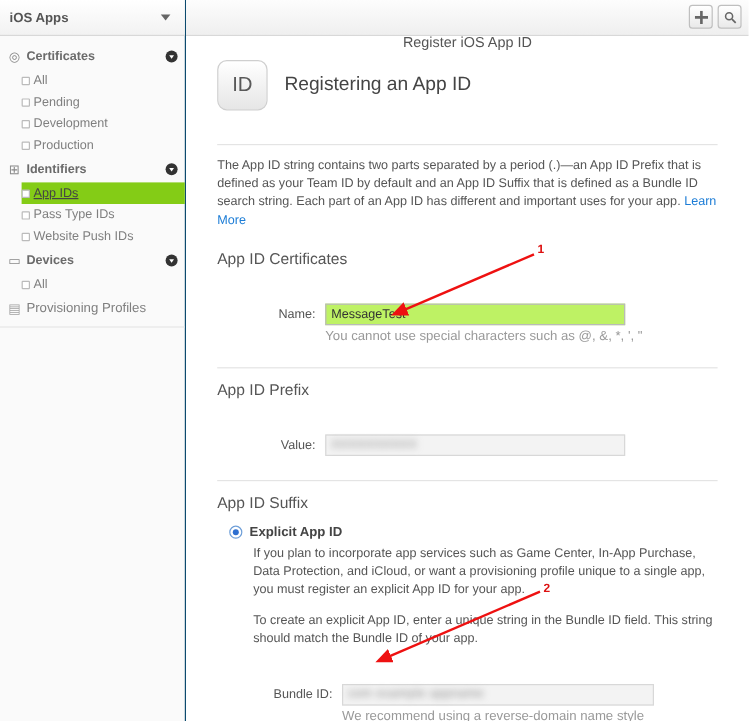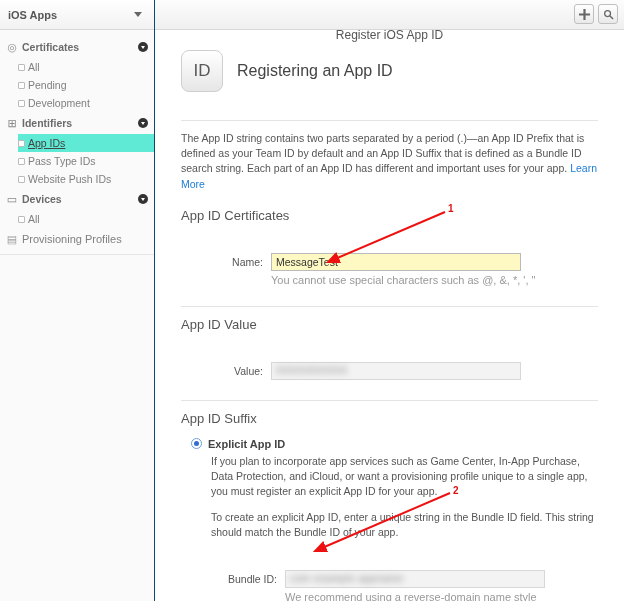--- a/index.html
+++ b/index.html
@@ -15,21 +15,21 @@
   .section { }
   .section-head { display: flex; align-items: center; height: 22px; padding: 0 6px 0 6px; cursor: pointer; }
   .section-head .icon { width: 12px; text-align: center; color: #8a8a8a; font-size: 11px; margin-right: 4px; }
   .section-head .label { flex: 1; color: #6b6b6b; font-weight: 600; font-size: 10.5px; }
   .section-head .caret { width: 10px; height: 10px; border-radius: 50%; background: #333; position: relative; }
   .section-head .caret::after { content: ""; position: absolute; left: 2.5px; top: 4px; width: 0; height: 0; border-left: 2.5px solid transparent; border-right: 2.5px solid transparent; border-top: 3px solid #fff; }
 
   .items { padding-left: 18px; }
   .item { height: 18px; display: flex; align-items: center; padding: 0 6px 0 10px; color: #7f7f7f; font-size: 10.5px; cursor: pointer; position: relative; }
   .item::before { content: ""; position: absolute; left: 0; top: 6px; width: 5px; height: 5px; border: 1px solid #bbb; border-radius: 1px; background: #fff; }
-  .item.selected { background: #5eead4; color: #444; text-decoration: underline; }
+  .item.selected { background: #84cc16; color: #444; text-decoration: underline; }
 
   .leaf { height: 22px; display: flex; align-items: center; padding: 0 6px; color: #7f7f7f; cursor: pointer; }
   .leaf .icon { width: 12px; text-align: center; color: #a2a2a2; margin-right: 4px; }
 
   .divider-line { border-top: 1px solid #e6e6e6; margin: 4px 0 0 0; }
 
   
   .main { flex: 1; position: relative; overflow: hidden; }
   .main-header { height: 30px; border-bottom: 1px solid #d8d8d8; background: linear-gradient(#fdfdfd,#efefef); display: flex; align-items: center; justify-content: center; position: relative; }
   .main-header .title { font-size: 12px; color: #555; margin-top: 40px; }
@@ -45,21 +45,21 @@
   .hr { border: 0; border-top: 1px solid #e4e4e4; margin: 0 0 10px 0; }
 
   .intro { font-size: 10.5px; color: #555; line-height: 1.45; margin-bottom: 16px; }
   .intro a { color: #1d7dd6; text-decoration: none; cursor: pointer; }
 
   .block { margin-bottom: 20px; }
   .block-title { font-size: 13px; color: #555; font-weight: 400; margin-bottom: 12px; }
   .field-row { display: flex; align-items: flex-start; margin-top: 30px; }
   .field-label { width: 90px; text-align: right; padding-right: 8px; padding-top: 3px; color: #555; font-size: 10.5px; }
   .field-body { flex: 1; }
-  .text-input { width: 250px; height: 18px; border: 1px solid #bababa; padding: 1px 4px; font-size: 10.5px; color: #333; background: #fef9c3; }
+  .text-input { width: 250px; height: 18px; border: 1px solid #bababa; padding: 1px 4px; font-size: 10.5px; color: #333; background: #bef264; }
   .hint { font-size: 11px; color: #999; margin-top: 3px; }
   .readonly-box { width: 250px; height: 18px; border: 1px solid #d8d8d8; background: #f3f3f3; padding: 1px 4px; display: flex; align-items: center; }
   .blur { filter: blur(3px); color: #888; letter-spacing: 0.5px; font-size: 10px; }
 
   .option { padding-left: 10px; }
   .option-head { display: flex; align-items: center; gap: 6px; margin-bottom: 4px; }
   .radio-visual { width: 11px; height: 11px; border: 1px solid #6f9fd8; border-radius: 50%; display: inline-flex; align-items: center; justify-content: center; background: #fff; }
   .radio-visual .dot { width: 5px; height: 5px; border-radius: 50%; background: #2e6fd0; }
   .option-title { font-weight: 700; color: #444; font-size: 11px; }
   .option-desc { font-size: 10.5px; color: #555; line-height: 1.45; margin: 0 0 10px 20px; }
@@ -89,20 +89,23 @@
       </div>
       <div class="items">
         <div class="item">
             <span>All</span>
           </div>
         <div class="item">
             <span>Pending</span>
           </div>
         <div class="item">
             <span>Development</span>
+          </div>
+        <div class="item">
+            <span>Production</span>
           </div>
       </div>
     </div>
 
     <div class="section">
       <div class="section-head">
         <span class="icon">⊞</span>
         <span class="label">Identifiers</span>
         <span class="caret"></span>
       </div>
@@ -180,21 +183,21 @@
           <div class="field-body">
             <input class="text-input" value="MessageTest" style="">
             <div class="hint">You cannot use special characters such as @, &amp;, *, ', "</div>
           </div>
         </div>
       </div>
 
       <hr class="hr">
 
       <div class="block">
-        <div class="block-title">App ID Value</div>
+        <div class="block-title">App ID Prefix</div>
         <div class="field-row">
           <div class="field-label">Value:</div>
           <div class="field-body">
             <div class="readonly-box">
               <span class="blur">XXXXXXXXXX</span>
             </div>
           </div>
         </div>
       </div>
 

